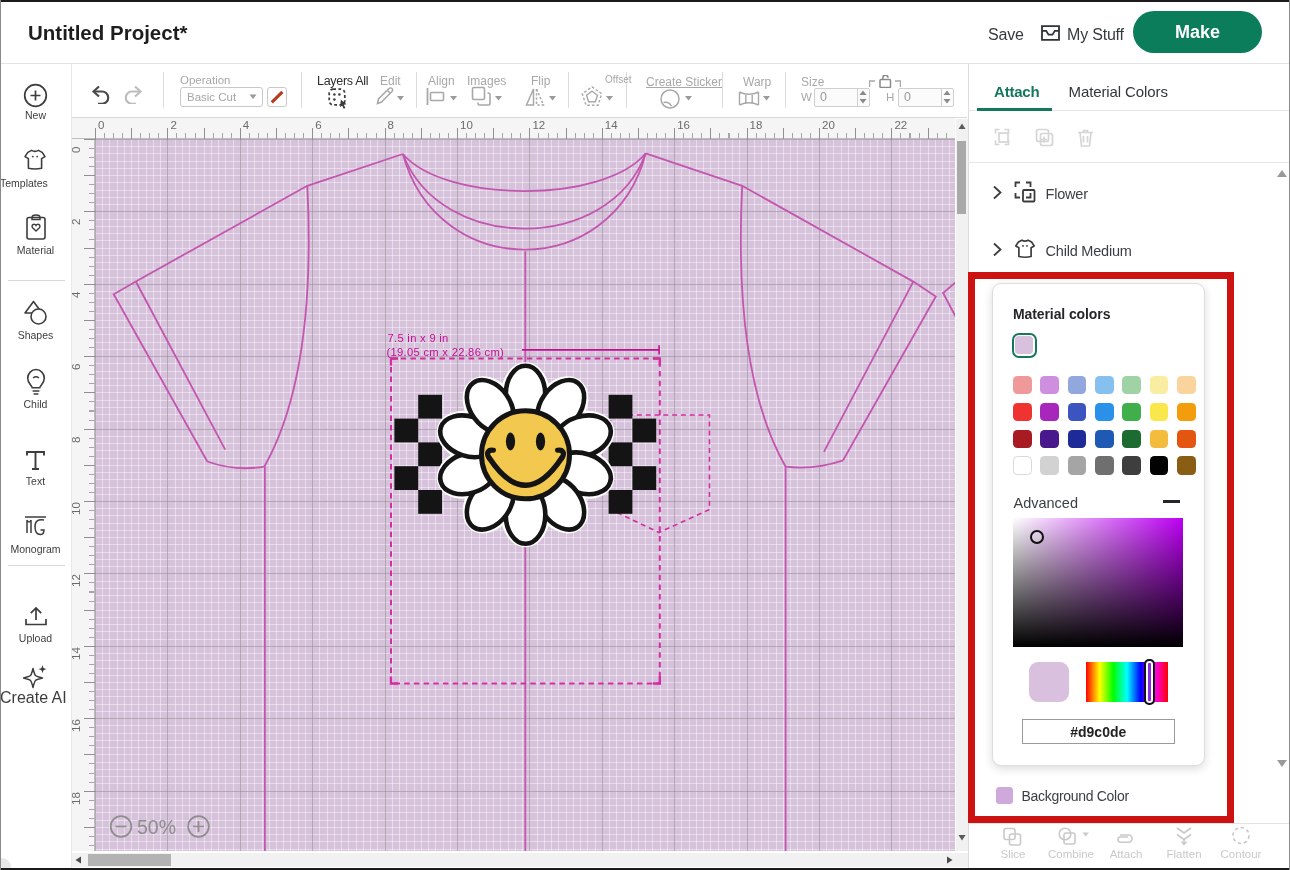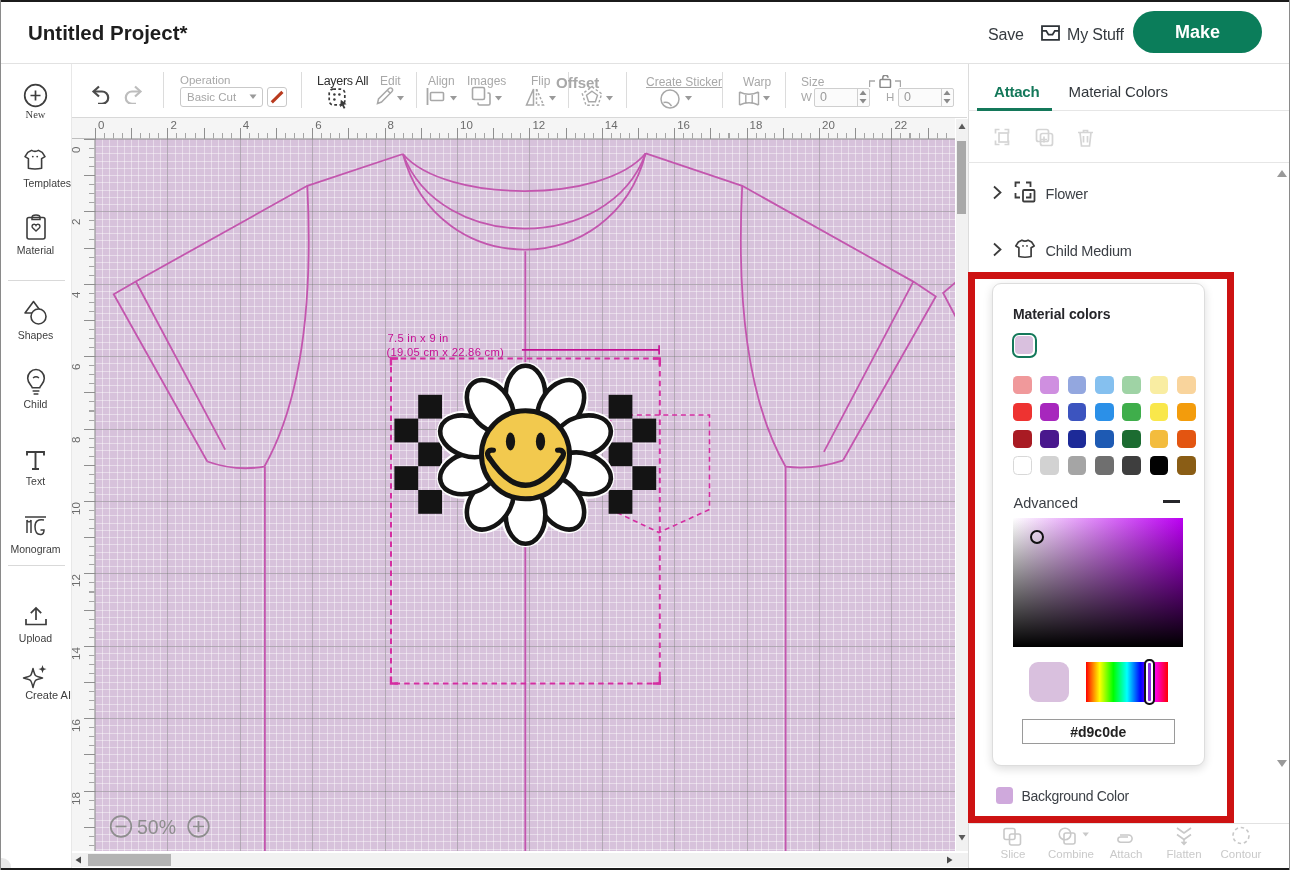--- a/index.html
+++ b/index.html
@@ -18,27 +18,27 @@
   <path d="M2 6.8 h4.2 l2.3 3.8 h4 l2.3 -3.8 H19" fill="none" stroke="#2e3338" stroke-width="1.8"></path>
 </svg>
 <div class="abs" style="left:1067px;top:26px;font-size:16px;letter-spacing:-0.2px;color:#363b40;">My Stuff</div>
 <div class="abs" style="left:1133px;top:11px;width:129px;height:42px;background:#0b7d5a;border-radius:21px;"></div>
 <div class="abs" style="left:1133px;top:22px;width:129px;text-align:center;font-size:18px;font-weight:700;color:#fff;">Make</div>
 <div class="abs" style="left:0;top:64px;width:72px;height:806px;background:#fff;border-right:1px solid #e8e8e8;"></div>
     <svg class="abs" style="left:23px;top:83px;" width="25" height="25" viewBox="0 0 25 25">
 <circle cx="12.5" cy="12.5" r="10.8" fill="none" stroke="#3d3d3d" stroke-width="1.7"></circle>
 <path d="M12.5 7.5 V17.5 M7.5 12.5 H17.5" stroke="#3d3d3d" stroke-width="1.7"></path>
     </svg>
-    <div class="abs" style="left:0;top:108.5px;width:71px;text-align:center;font-size:10.5px;color:#3d3d3d;font-family:Liberation Serif, serif;">New</div>
+    <div class="abs" style="left:0;top:108.5px;width:71px;text-align:center;font-size:10.5px;color:#3d3d3d;">New</div>
     <svg class="abs" style="left:22px;top:148px;" width="27" height="26" viewBox="-13 -12 27 26">
 <path d="M-7.2,-7.6 L-3.4,-9.6 Q0,-7.6 3.4,-9.6 L7.2,-7.6 L10,-3.4 L6.6,-1.4 L6.6,8.2 Q0,9.8 -6.6,8.2 L-6.6,-1.4 L-10,-3.4 Z" fill="none" stroke="#3d3d3d" stroke-width="1.6" stroke-linejoin="round"></path>
 <circle cx="-2.2" cy="-3.4" r="0.9" fill="#3d3d3d"></circle>
       <circle cx="2.2" cy="-3.4" r="0.9" fill="#3d3d3d"></circle>
     </svg>
-    <div class="abs" style="left:0;top:176.5px;width:71px;text-align:right;font-size:10.5px;color:#3d3d3d;">Templates</div>
+    <div class="abs" style="left:0;top:176.5px;width:71px;text-align:left;font-size:10.5px;color:#3d3d3d;">Templates</div>
     <svg class="abs" style="left:25px;top:214px;" width="22" height="27" viewBox="0 0 22 27">
 <rect x="2" y="3.5" width="18" height="21.5" rx="2" fill="none" stroke="#3d3d3d" stroke-width="1.6"></rect>
 <path d="M7 3.5 Q7 1 11 1 Q15 1 15 3.5 L15 5.5 L7 5.5 Z" fill="none" stroke="#3d3d3d" stroke-width="1.5"></path>
 <path d="M11 17 l-3.4,-3.2 a2.1,2.1 0 1 1 3.4,-2.4 a2.1,2.1 0 1 1 3.4,2.4 Z" fill="none" stroke="#3d3d3d" stroke-width="1.4"></path>
     </svg>
     <div class="abs" style="left:0;top:243.5px;width:71px;text-align:center;font-size:10.5px;color:#3d3d3d;">Material</div>
     <div class="abs" style="left:8px;top:280px;width:57px;height:1px;background:#d9d9d9;"></div>
     <svg class="abs" style="left:21px;top:299px;" width="29" height="28" viewBox="0 0 29 28">
 <path d="M12.5 2.5 L21 14 H4 Z" fill="none" stroke="#3d3d3d" stroke-width="1.6" stroke-linejoin="round"></path>
 <circle cx="17.5" cy="17.5" r="7.5" fill="#fff" stroke="#3d3d3d" stroke-width="1.6"></circle>
@@ -63,21 +63,21 @@
     <div class="abs" style="left:8px;top:565px;width:57px;height:1px;background:#d9d9d9;"></div>
     <svg class="abs" style="left:24px;top:604px;" width="24" height="24" viewBox="0 0 24 24">
 <path d="M2 15 V20.5 H22 V15" fill="none" stroke="#3d3d3d" stroke-width="1.7"></path>
 <path d="M12 16 V5 M6.8 9.2 L12 4 L17.2 9.2" fill="none" stroke="#3d3d3d" stroke-width="1.7"></path>
     </svg>
     <div class="abs" style="left:0;top:631.5px;width:71px;text-align:center;font-size:10.5px;color:#3d3d3d;">Upload</div>
     <svg class="abs" style="left:22px;top:663px;" width="27" height="27" viewBox="0 0 27 27">
 <path d="M11 5.5 q1.5 6 2.5 7 q1 1 7 2.5 q-6 1.5 -7 2.5 q-1 1 -2.5 7 q-1.5 -6 -2.5 -7 q-1 -1 -7 -2.5 q6 -1.5 7 -2.5 q1 -1 2.5 -7 Z" fill="none" stroke="#3d3d3d" stroke-width="1.5" stroke-linejoin="round"></path>
 <path d="M20.5 2 q0.7 2.6 1.1 3 q0.4 0.4 3 1.1 q-2.6 0.7 -3 1.1 q-0.4 0.4 -1.1 3 q-0.7 -2.6 -1.1 -3 q-0.4 -0.4 -3 -1.1 q2.6 -0.7 3 -1.1 q0.4 -0.4 1.1 -3 Z" fill="#3d3d3d"></path>
     </svg>
-    <div class="abs" style="left:0;top:689px;width:71px;text-align:right;font-size:11px;color:#3d3d3d;">Create AI</div>
+    <div class="abs" style="left:0;top:689px;width:71px;text-align:left;font-size:16px;color:#3d3d3d;">Create AI</div>
     <div class="abs" style="left:72px;top:64px;width:895px;height:54px;background:#fff;border-bottom:1px solid #d8d8d8;"></div>
     <div class="abs" style="left:163px;top:72px;width:1px;height:36px;background:#dcdcdc;"></div>
     <div class="abs" style="left:301px;top:72px;width:1px;height:36px;background:#dcdcdc;"></div>
     <div class="abs" style="left:415.7px;top:72px;width:1px;height:36px;background:#dcdcdc;"></div>
     <div class="abs" style="left:568.4px;top:72px;width:1px;height:36px;background:#dcdcdc;"></div>
     <div class="abs" style="left:625.8px;top:72px;width:1px;height:36px;background:#dcdcdc;"></div>
     <div class="abs" style="left:722.4px;top:72px;width:1px;height:36px;background:#dcdcdc;"></div>
     <div class="abs" style="left:784.6px;top:72px;width:1px;height:36px;background:#dcdcdc;"></div>
     <svg class="abs" style="left:88px;top:82px;" width="62" height="22" viewBox="0 0 62 22">
 <path d="M11 4.5 L5.5 9.5 L11 14.5" fill="none" stroke="#4b4b4b" stroke-width="2.2"></path>
@@ -130,21 +130,21 @@
       <path d="M1 1 L4.5 5.6 L8 1 Z" fill="#9a9a9a"></path>
     </svg>
     <div class="abs" style="left:531px;top:74px;font-size:12px;color:#a8a8a8;">Flip</div>
     <svg class="abs" style="left:525px;top:86px;" width="20" height="21" viewBox="0 0 20 21">
 <path d="M8.5 3 V19 H1.5 Z" fill="none" stroke="#a8a8a8" stroke-width="1.5"></path>
 <path d="M11.5 3 V19 H18.5 Z" fill="none" stroke="#a8a8a8" stroke-width="1.5" stroke-dasharray="2.4 1.8"></path>
     </svg>
     <svg class="abs" style="left:548px;top:95px;" width="9" height="7" viewBox="0 0 9 7">
       <path d="M1 1 L4.5 5.6 L8 1 Z" fill="#9a9a9a"></path>
     </svg>
-    <div class="abs" style="left:556px;top:74px;font-size:15px;color:#a8a8a8;font-weight:bold;">Offset</div>
+    <div class="abs" style="left:605px;top:74px;font-size:10px;color:#a8a8a8;">Offset</div>
     <svg class="abs" style="left:581px;top:86px;" width="22" height="22" viewBox="0 0 22 22">
 <polygon points="11.0,0.8 20.7,7.8 17.0,19.3 5.0,19.3 1.3,7.8" fill="none" stroke="#a8a8a8" stroke-width="1.4" stroke-dasharray="2.6 2"></polygon>
 <polygon points="11.0,5.2 16.5,9.2 14.4,15.7 7.6,15.7 5.5,9.2" fill="none" stroke="#a8a8a8" stroke-width="1.4"></polygon>
     </svg>
     <svg class="abs" style="left:605px;top:95px;" width="9" height="7" viewBox="0 0 9 7">
       <path d="M1 1 L4.5 5.6 L8 1 Z" fill="#9a9a9a"></path>
     </svg>
     <div class="abs" style="left:646px;top:75px;font-size:12px;color:#a8a8a8;text-decoration:underline;">Create Sticker</div>
     <svg class="abs" style="left:659px;top:88px;" width="22" height="22" viewBox="0 0 22 22">
 <path d="M11 2 a9,9 0 1 0 9,9 a9,9 0 0 0 -9,-9 Z M4.5 14.5 q5 -1.5 8,3.5" fill="none" stroke="#a8a8a8" stroke-width="1.5"></path>

